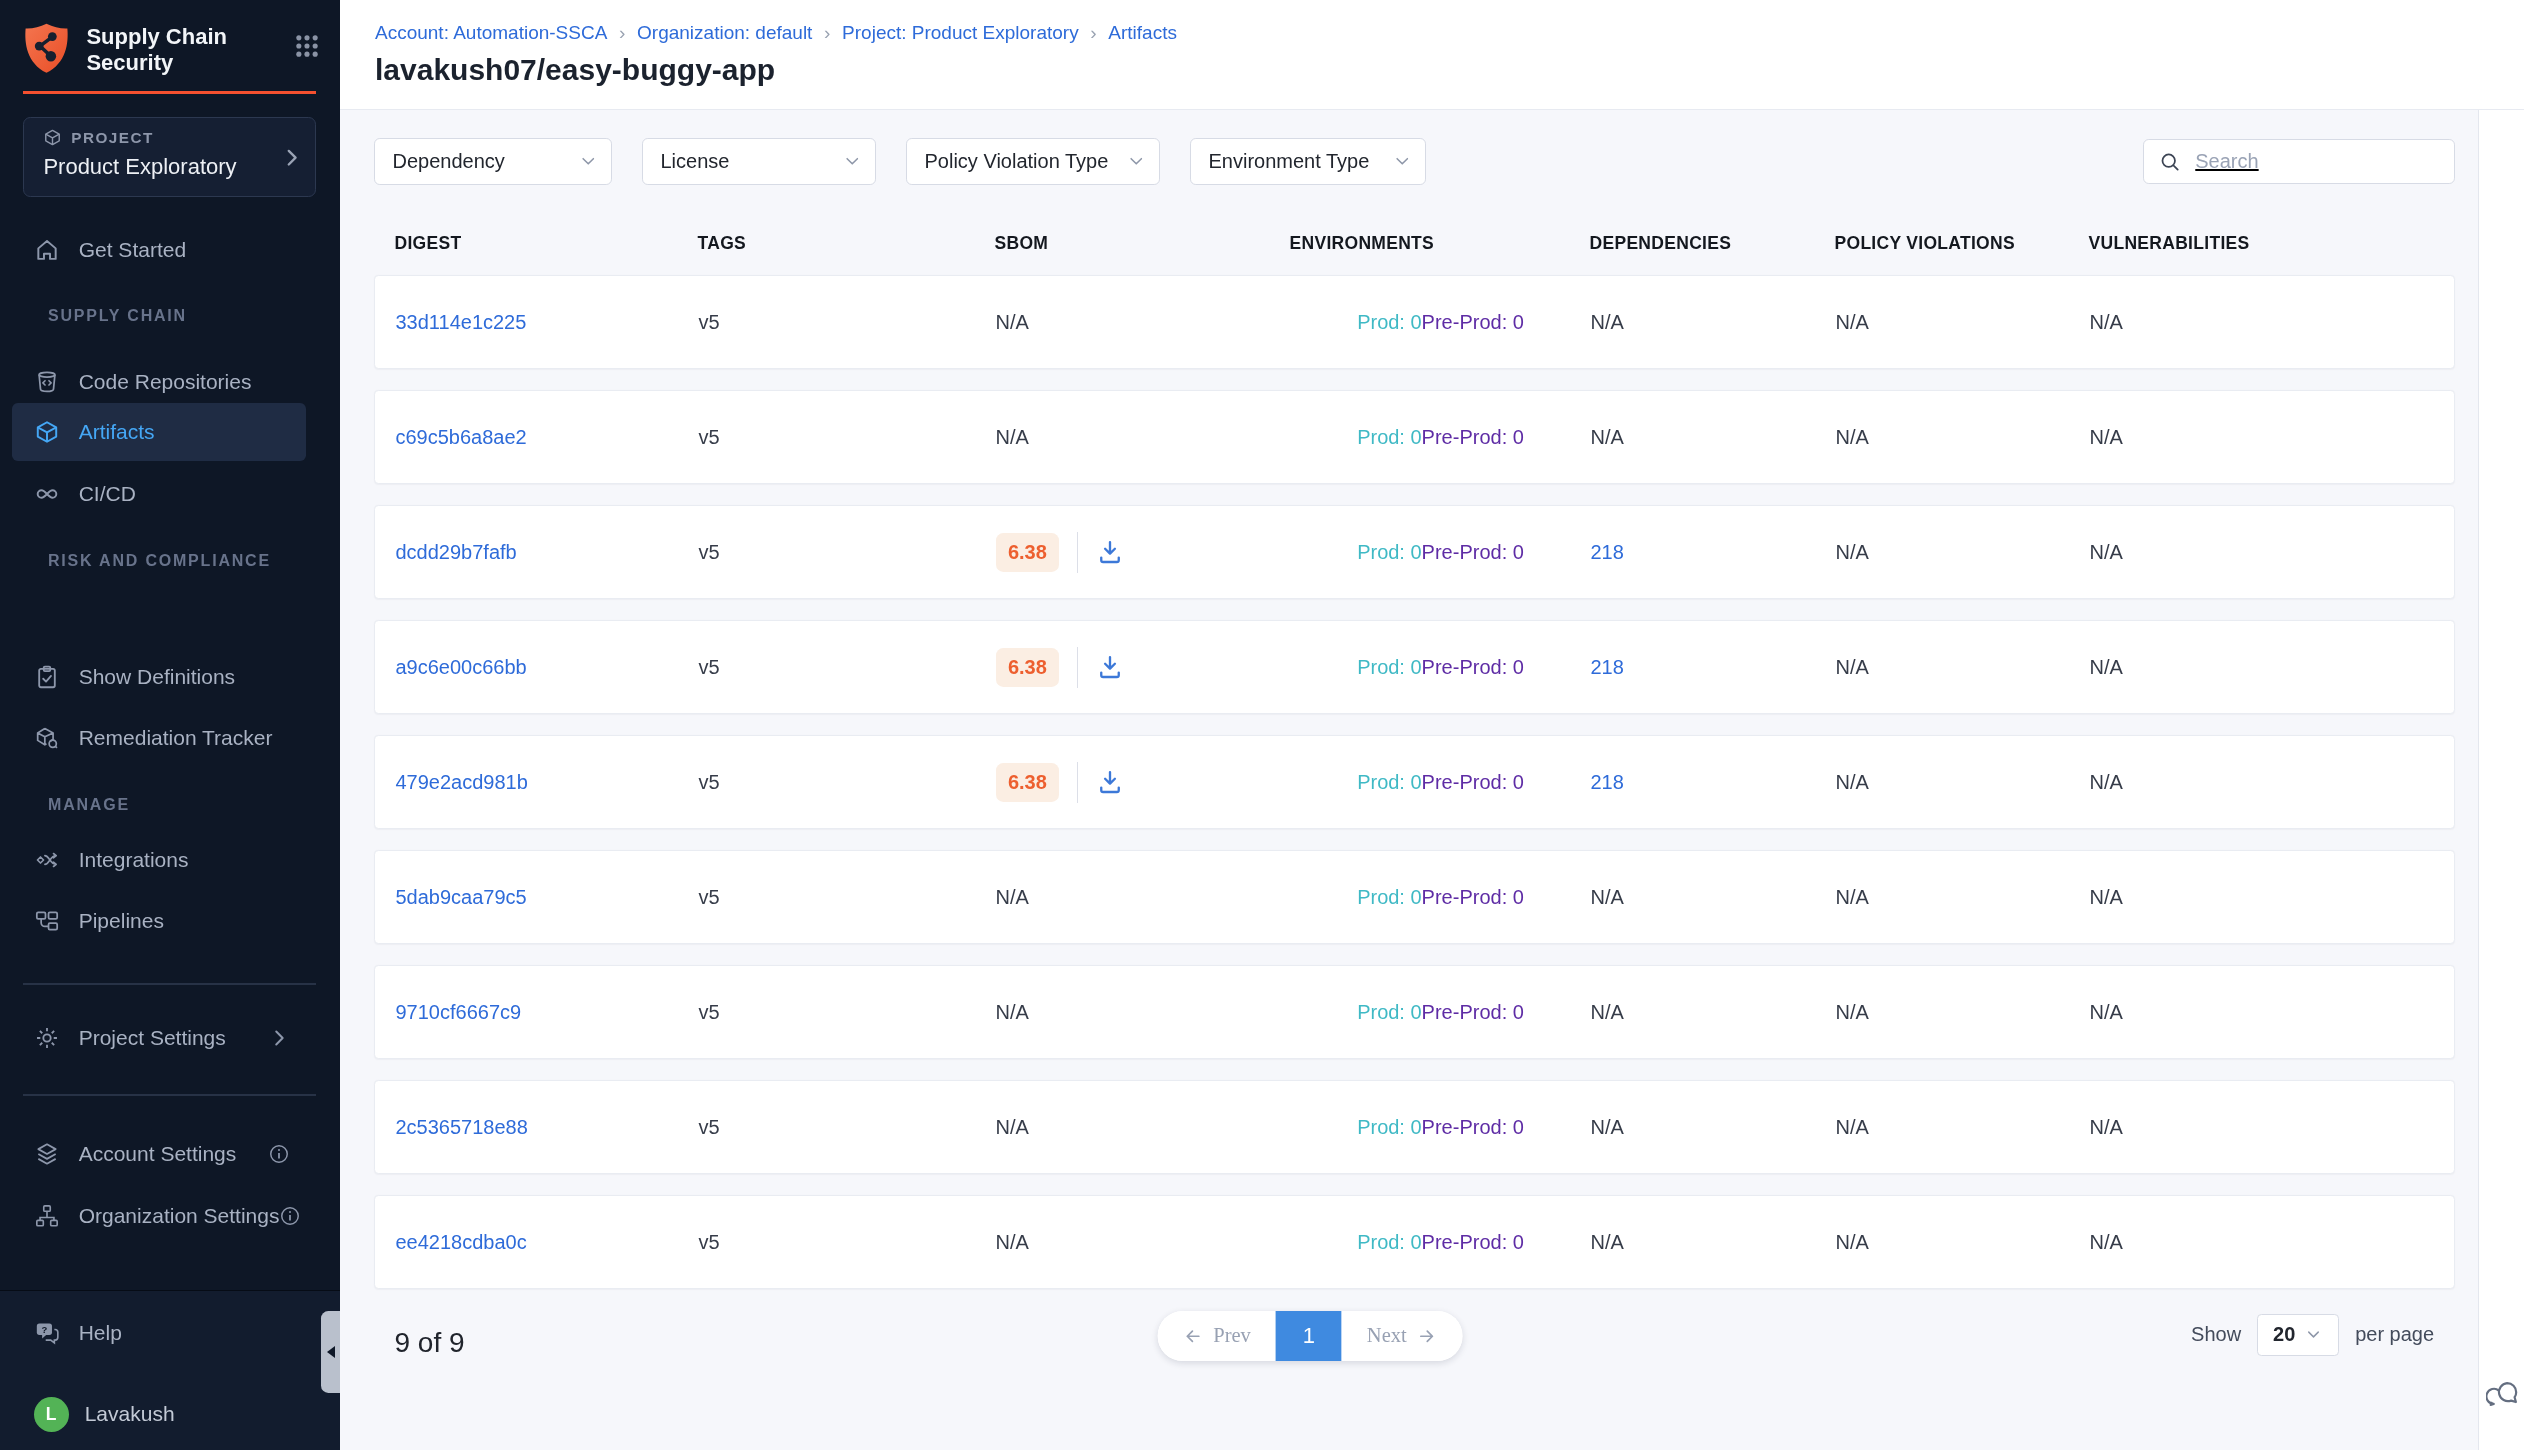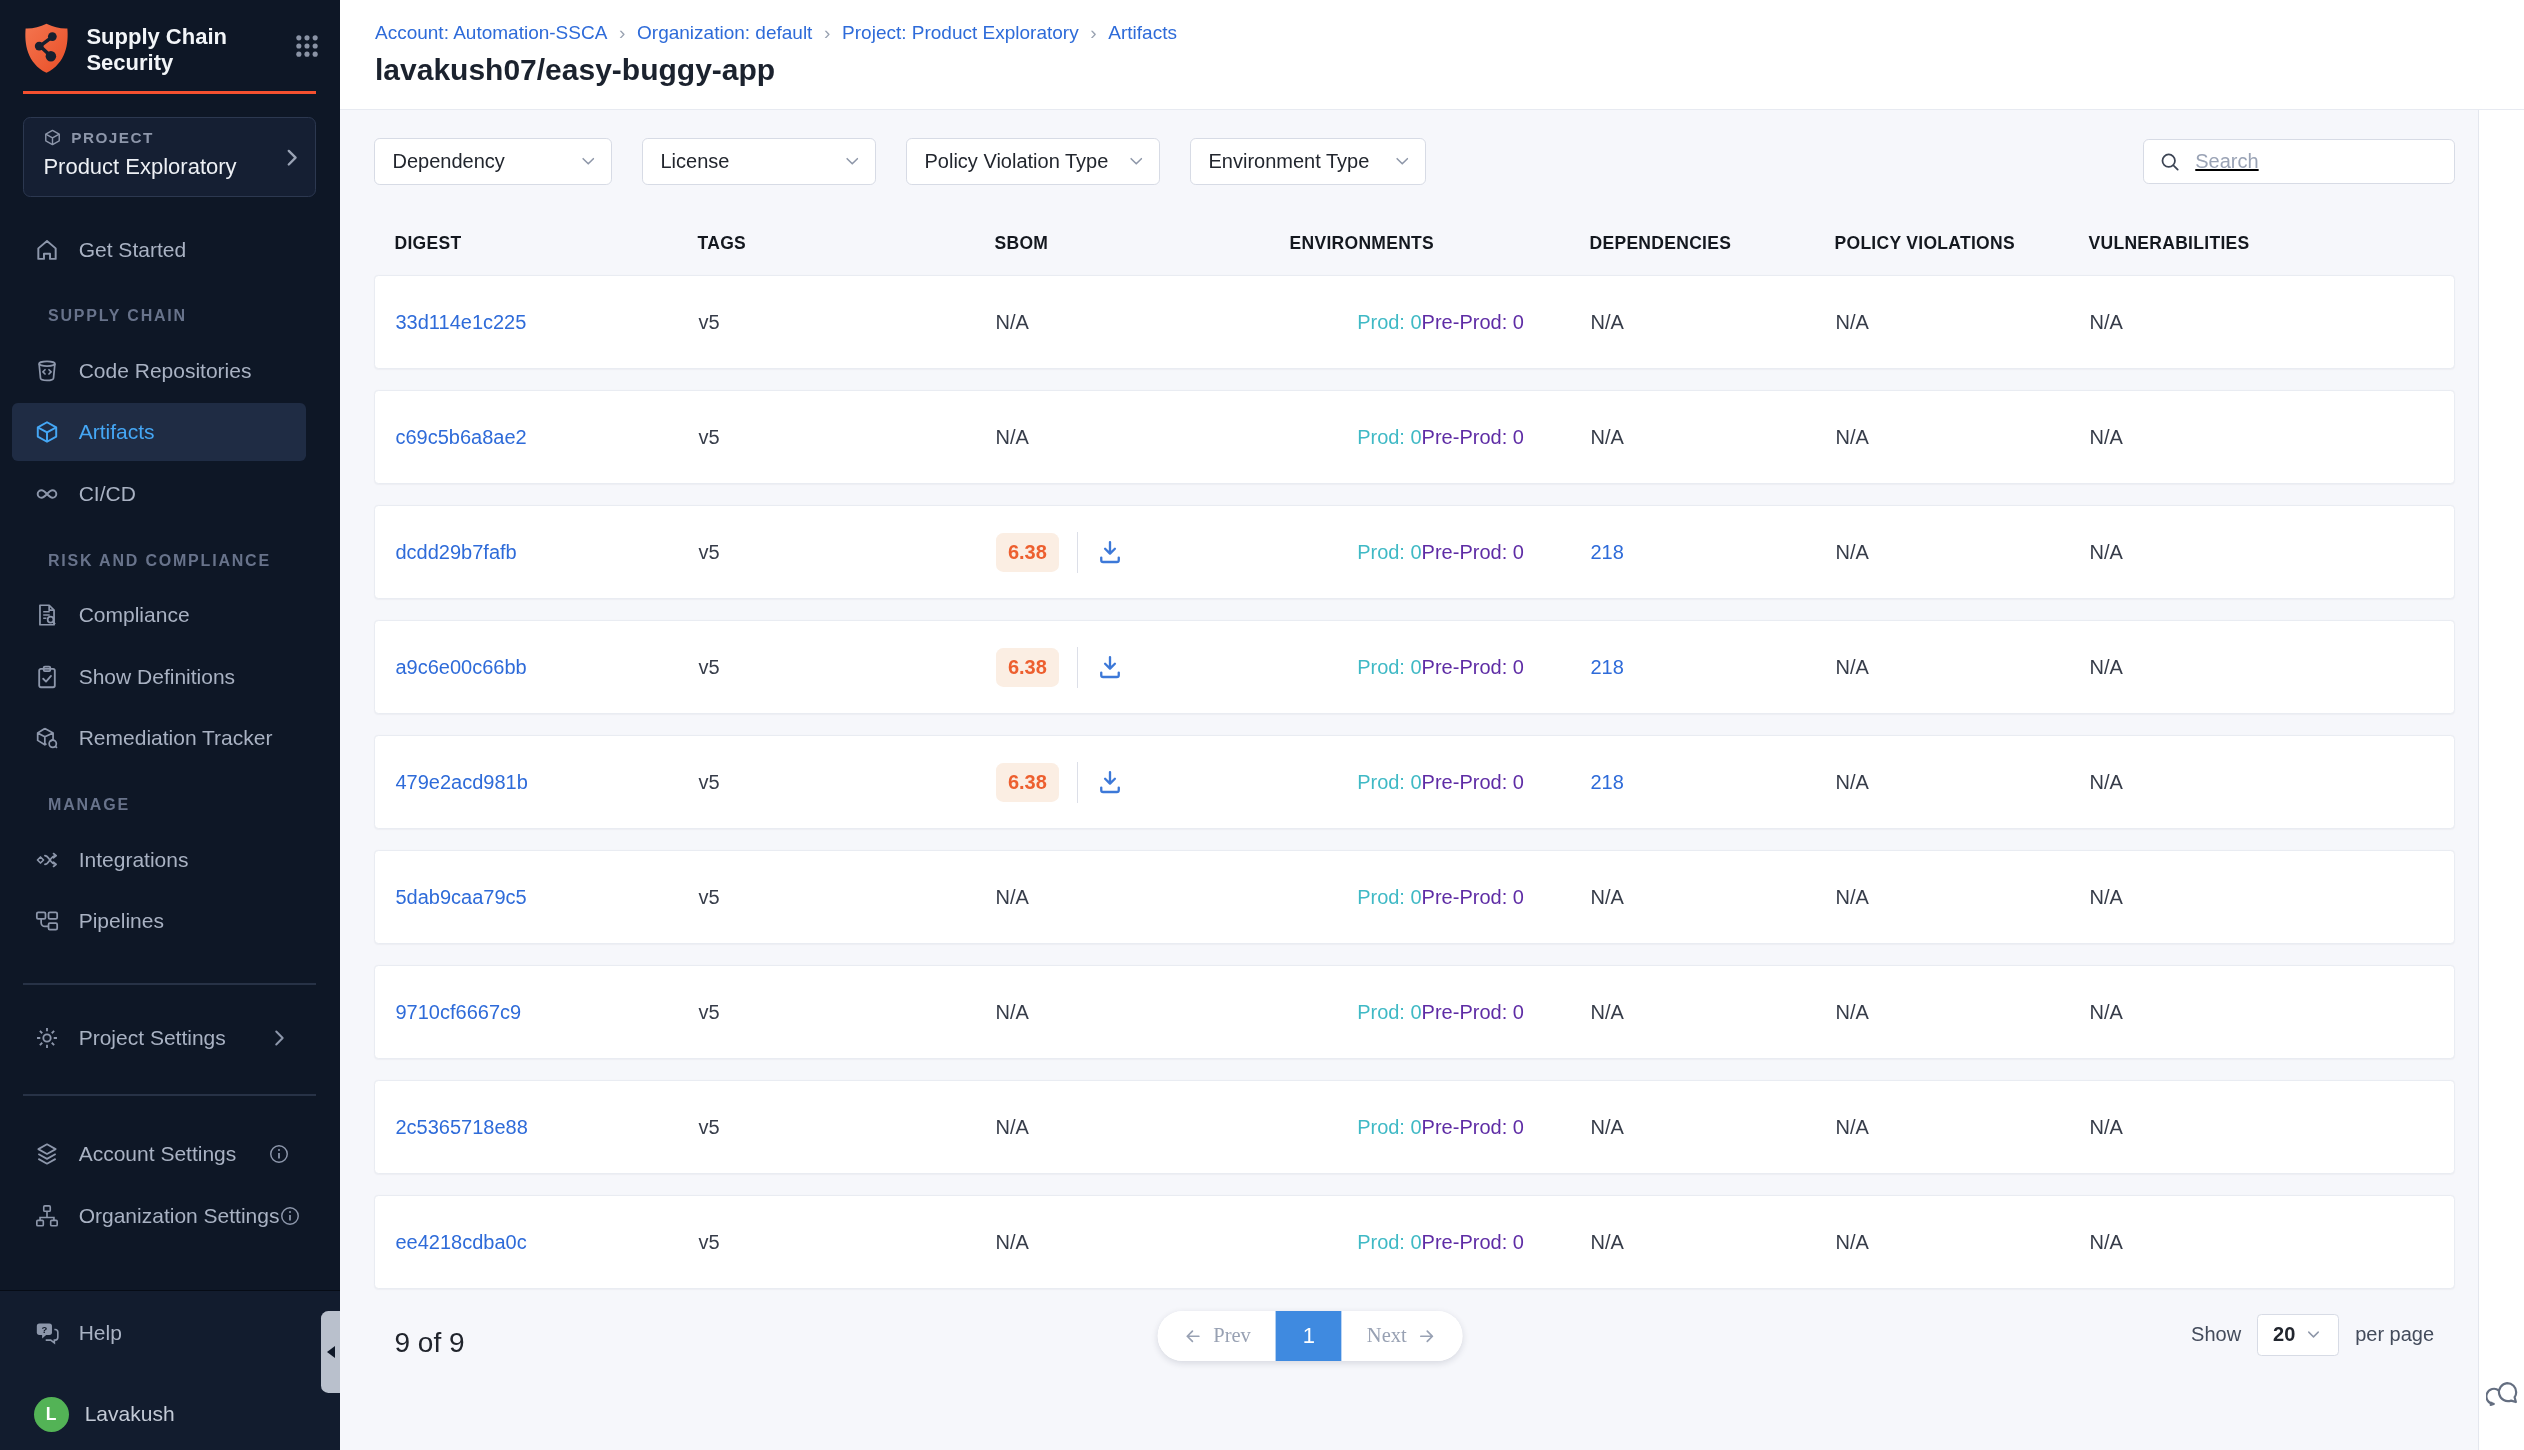--- a/index.html
+++ b/index.html
@@ -152,21 +152,21 @@
       <span class="icon">
         <svg viewBox="0 0 24 24" fill="none" stroke="currentColor" stroke-width="1.8" stroke-linejoin="round">
             <path d="M4 10.5 12 3.8l8 6.7V20.2h-5.2v-4.7h-5.6v4.7H4z"></path>
           </svg>
       </span>
       <span class="label">Get Started</span>
     </div>
 
     <div class="nav-heading" style="top:307px">SUPPLY CHAIN</div>
 
-    <div class="nav-item" style="top:343px">
+    <div class="nav-item" style="top:354px">
       <span class="icon">
         <svg viewBox="0 0 24 24" fill="none" stroke="currentColor" stroke-width="1.6">
           <ellipse cx="12" cy="5.3" rx="7.3" ry="2.1"></ellipse>
           <path d="M4.7 5.3 6 18.6c.1 1.2 2.8 2.1 6 2.1s5.9-.9 6-2.1L19.3 5.3"></path>
           <path d="m10.2 10.8-2 2 2 2M13.8 10.8l2 2-2 2" stroke-width="1.5" stroke-linecap="round" stroke-linejoin="round"></path>
         </svg>
       </span>
       <span class="label">Code Repositories</span>
     </div>
 
@@ -184,31 +184,20 @@
       <span class="icon">
         <svg viewBox="0 0 24 24" fill="none" stroke="currentColor" stroke-width="1.8">
           <path d="M7 15.5c-2 0-3.6-1.6-3.6-3.5S5 8.5 7 8.5c3.5 0 6.5 7 10 7 2 0 3.6-1.6 3.6-3.5S19 8.5 17 8.5c-3.5 0-6.5 7-10 7z"></path>
         </svg>
       </span>
       <span class="label">CI/CD</span>
     </div>
 
     <div class="nav-heading" style="top:552px">RISK AND COMPLIANCE</div>
 
-    <div class="nav-item" style="top:587px">
-      <span class="icon">
-        <svg viewBox="0 0 24 24" fill="none" stroke="currentColor" stroke-width="1.6" stroke-linejoin="round">
-          <path d="M5.5 3h8.5l4.5 4.5V21H5.5z"></path>
-            <path d="M14 3v4.5h4.5M8.5 9h6M8.5 12h6M8.5 15h3"></path>
-          <circle cx="15.3" cy="16.3" r="2.7"></circle>
-            <path d="m17.3 18.3 2.2 2.2"></path>
-        </svg>
-      </span>
-      <span class="label">Compliance</span>
-    </div>
 
     <div class="nav-item" style="top:649px">
       <span class="icon">
         <svg viewBox="0 0 24 24" fill="none" stroke="currentColor" stroke-width="1.7">
           <rect x="4.8" y="4.5" width="14.4" height="17" rx="1.6"></rect>
             <rect x="9" y="2.4" width="6" height="4.2" rx="1"></rect>
           <path d="m8.5 13.6 2.6 2.6 4.6-5.2" stroke-linecap="round" stroke-linejoin="round"></path>
         </svg>
       </span>
       <span class="label">Show Definitions</span>

